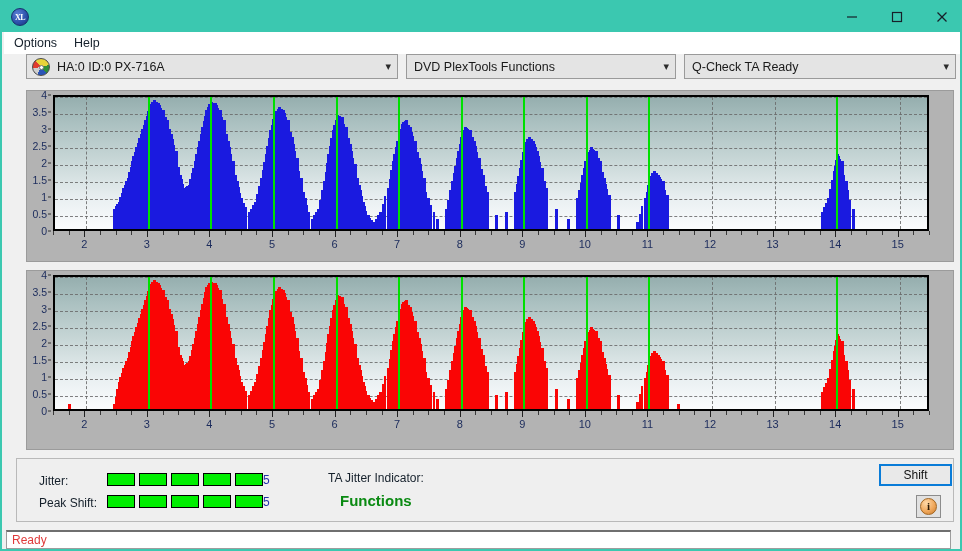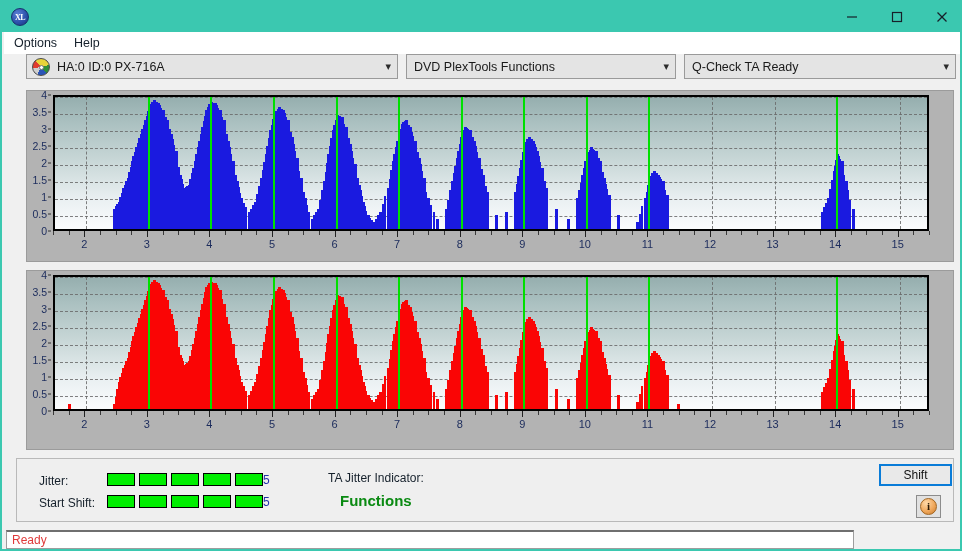--- a/index.html
+++ b/index.html
@@ -340,21 +340,21 @@
     align-items: center;
     justify-content: center;
     line-height: 1;
   }
 
   
   .statusbar {
     position: absolute;
     left: 4px;
     top: 528px;
-    width: 848px;
+    width: 945px;
     height: 19px;
     background: #ffffff;
     border: 1px solid #9d9d9d;
     border-top: 2px solid #6f6f6f;
     box-sizing: border-box;
     display: flex;
     align-items: center;
   }
   .status-text {
     margin-left: 5px;
@@ -1324,21 +1324,21 @@
     <div class="metric-label" style="left:22px; top:15px;">Jitter:</div>
     <div class="segs" id="segs-jitter" style="left:90px; top:14px;">
         <div class="seg"></div>
         <div class="seg"></div>
         <div class="seg"></div>
         <div class="seg"></div>
         <div class="seg"></div>
       </div>
     <div class="segval" style="left:246px; top:14px;">5</div>
 
-    <div class="metric-label" style="left:22px; top:37px;">Start Shift:</div>
+    <div class="metric-label" style="left:22px; top:37px;">Peak Shift:</div>
     <div class="segs" id="segs-peak" style="left:90px; top:36px;">
         <div class="seg"></div>
         <div class="seg"></div>
         <div class="seg"></div>
         <div class="seg"></div>
         <div class="seg"></div>
       </div>
     <div class="segval" style="left:246px; top:36px;">5</div>
 
     <div class="ta-title">TA Jitter Indicator:</div>

